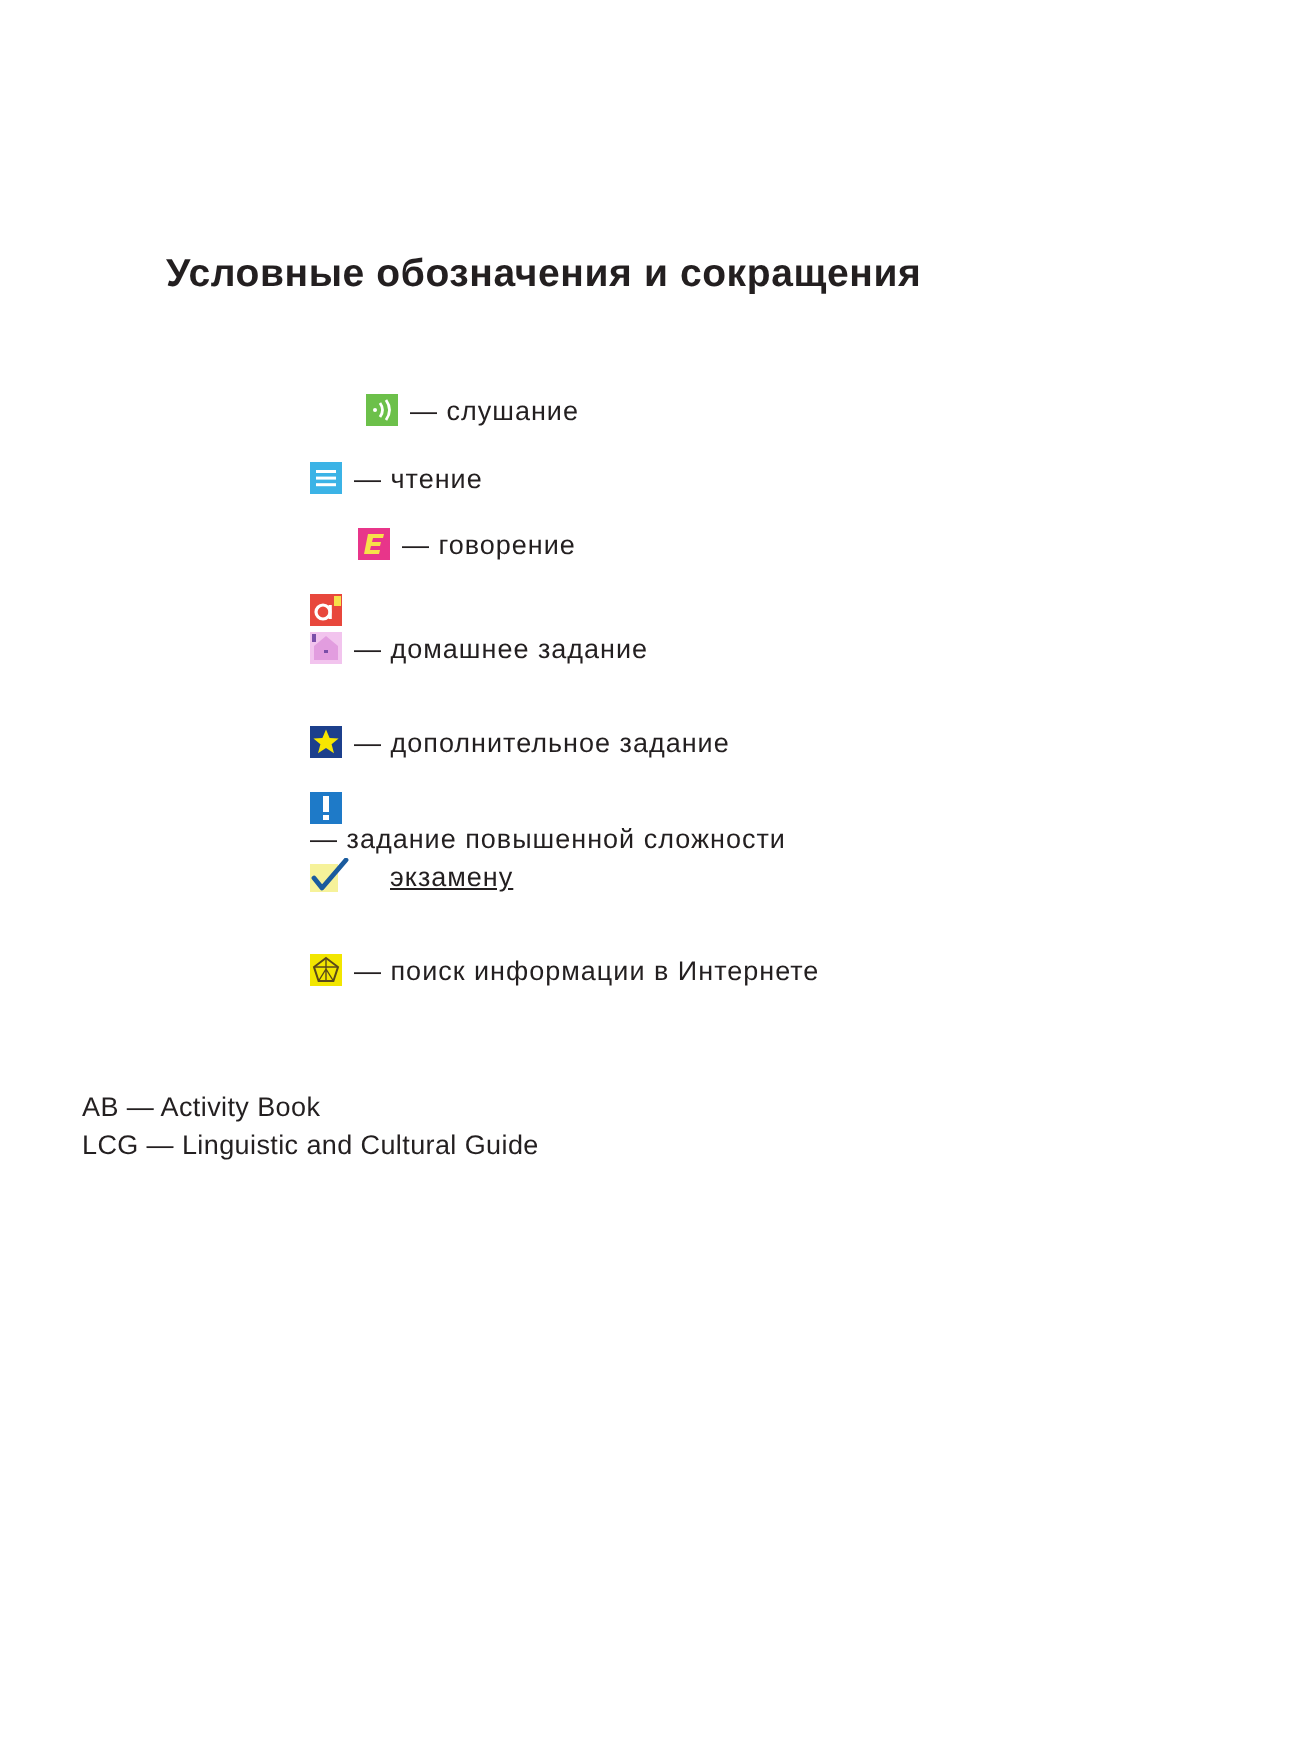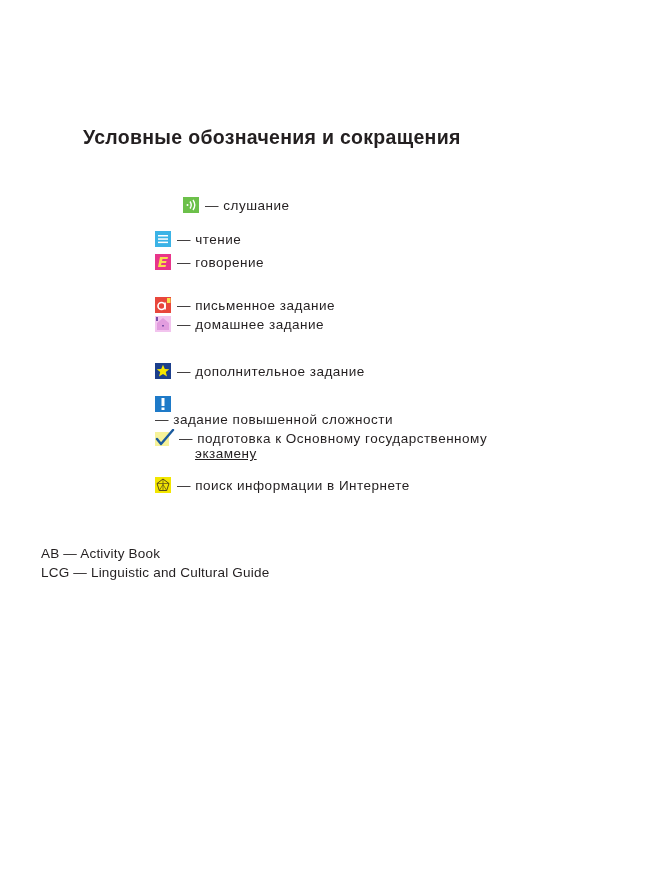--- a/index.html
+++ b/index.html
@@ -97,40 +97,39 @@
         <svg viewBox="0 0 16 16">
           <rect x="0" y="0" width="16" height="16" fill="#3bb3e6"></rect>
           <rect x="3" y="4" width="10" height="1.5" fill="#ffffff"></rect>
           <rect x="3" y="7.3" width="10" height="1.5" fill="#ffffff"></rect>
           <rect x="3" y="10.6" width="10" height="1.5" fill="#ffffff"></rect>
         </svg>
       </span>
       <span class="legend-text">— чтение</span>
     </div>
 
-    <div class="legend-item" style="top:255px;">
+    <div class="legend-item" style="top:265px;margin-left:24px;">
       <span class="legend-icon">
         <svg viewBox="0 0 16 16">
           <rect x="0" y="0" width="16" height="16" fill="#e8358a"></rect>
           <path d="M5 3 H13 L12.5 5 H7.5 L7 7 H11.5 L11 9 H6.5 L6 11 H11 L10.5 13 H3 Z" fill="#f7e04a"></path>
         </svg>
       </span>
       <span class="legend-text">— говорение</span>
     </div>
 
     <div class="legend-item" style="top:298px;">
       <span class="legend-icon">
         <svg viewBox="0 0 16 16">
           <rect x="0" y="0" width="16" height="16" fill="#e8473c"></rect>
           <circle cx="6.5" cy="9" r="3.5" stroke="#ffffff" stroke-width="1.6" fill="none"></circle>
           <rect x="9.3" y="5.5" width="1.6" height="7" fill="#ffffff"></rect>
           <rect x="12" y="1" width="3.5" height="5" fill="#f7e04a"></rect>
         </svg>
       </span>
-      <span class="legend-text">— письменное задание</span>
     </div>
 
     <div class="legend-item" style="top:317px;">
       <span class="legend-icon">
         <svg viewBox="0 0 16 16">
           <rect x="0" y="0" width="16" height="16" fill="#f2c4ee"></rect>
           <path d="M2 7 L8 2 L14 7 V14 H2 Z" fill="#e29ddf"></path>
           <rect x="1" y="1" width="2" height="4" fill="#7a4ea8"></rect>
           <rect x="7" y="9" width="2" height="1.5" fill="#7a4ea8"></rect>
         </svg>
@@ -160,21 +159,20 @@
     </div>
 
     <div class="legend-item" style="top:431px;">
       <span class="legend-icon" style="width:20px;flex-basis:20px;height:18px;margin-top:-2px;margin-right:4px;">
         <svg viewBox="0 0 20 18" style="width:20px;height:18px;">
           <rect x="0" y="3" width="14" height="14" fill="#f6f29a"></rect>
           <path d="M2 10 L6 15 L18 1" stroke="#1a5b9e" stroke-width="2.4" fill="none" stroke-linecap="round" stroke-linejoin="round"></path>
         </svg>
       </span>
       <span class="legend-text">
-        <span>— подготовка к Основному государственному</span>
         <span class="cont">экзамену</span>
       </span>
     </div>
 
     <div class="legend-item" style="top:478px;">
       <span class="legend-icon">
         <svg viewBox="0 0 16 16">
           <rect x="0" y="0" width="16" height="16" fill="#f2e600"></rect>
           <path d="M8 2 L14 6.5 L11.7 13.5 H4.3 L2 6.5 Z" fill="none" stroke="#5a4a1a" stroke-width="1"></path>
           <path d="M8 2 L8 13.5 M2 6.5 L14 6.5 M4.3 13.5 L11.7 13.5 M8 7.5 L4.3 13.5 M8 7.5 L11.7 13.5" stroke="#5a4a1a" stroke-width="0.7"></path>

